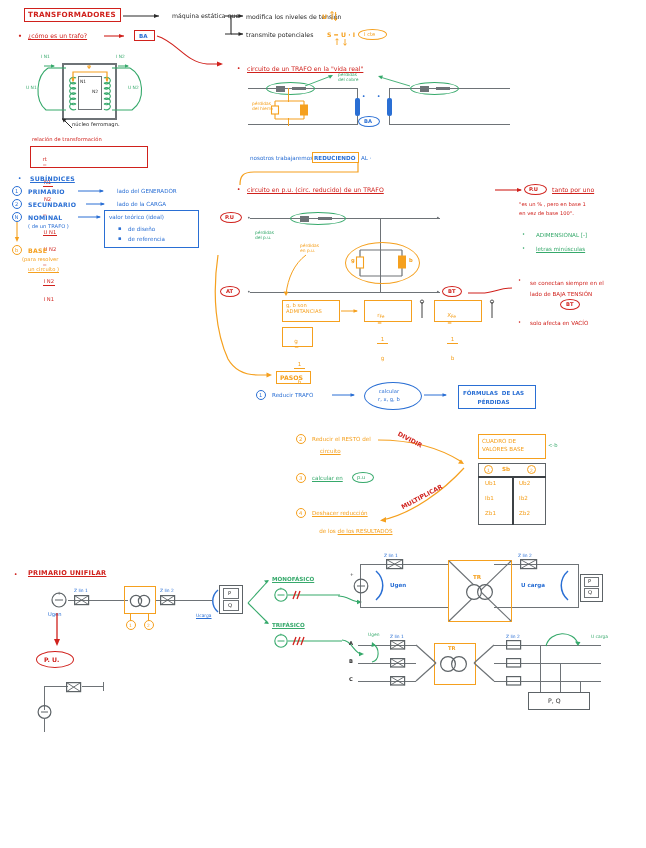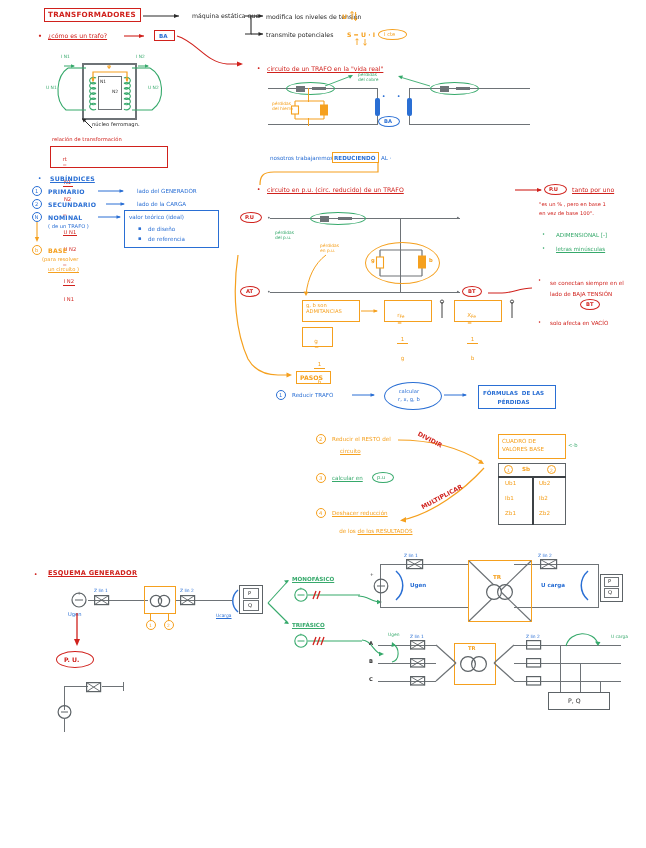--- a/index.html
+++ b/index.html
@@ -1,19 +1,19 @@
 <!DOCTYPE html>
 <html><head>
 <meta charset="utf-8">
 <style>
   html,body{margin:0;padding:0;background:#ffffff;}
   body{width:646px;height:848px;position:relative;overflow:hidden;
        font-family:"DejaVu Sans", sans-serif;
        -webkit-font-smoothing:antialiased;}
-  .pg{position:absolute;inset:0;margin-left:20px;}
+  .pg{position:absolute;inset:0;}
   .el{position:absolute;white-space:pre;line-height:1.15;}
   
   .red{color:#d0211c;}
   .org{color:#f5a01e;}
   .grn{color:#36a96b;}
   .blu{color:#2a6fd4;}
   .blk{color:#2b2b2b;}
   .gry{color:#6e7377;}
   
   .t4{font-size:4.4px;}
@@ -447,21 +447,21 @@
   <div class="el t4 org" style="left:530px;top:467.5px;">2</div>
 
   <div class="el t55 org" style="left:485px;top:480px;">Ub1</div>
   <div class="el t55 org" style="left:519px;top:480px;">Ub2</div>
   <div class="el t55 org" style="left:485px;top:495px;">Ib1</div>
   <div class="el t55 org" style="left:519px;top:495px;">Ib2</div>
   <div class="el t55 org" style="left:485px;top:510px;">Zb1</div>
   <div class="el t55 org" style="left:519px;top:510px;">Zb2</div>
 
   <div class="el t5 red bold" style="left:14px;top:572px;">•</div>
-  <div class="el t65 red bold und caps" style="left:28px;top:570px;">ESQUEMA GENERADOR</div>
+  <div class="el t65 red bold und caps" style="left:28px;top:570px;">PRIMARIO UNIFILAR</div>
 
   <div class="ln" style="left:68px;top:600px;width:60px;height:1.4px;"></div>
   <div class="ln" style="left:155px;top:600px;width:57px;height:1.4px;"></div>
   <svg style="left:50px;top:590px;width:22px;height:22px;">
     <circle cx="9" cy="10" r="7" fill="none" stroke="#5d6367" stroke-width="1.2"></circle>
     <path d="M5,10 L13,10" stroke="#5d6367" stroke-width="1"></path>
     <text x="7" y="4.5" font-size="5" fill="#5d6367">+</text>
   </svg>
   <div class="el t5 blu" style="left:48px;top:612px;">Ugen</div>
   <div class="el t4 blu" style="left:74px;top:588px;">Z lin 1</div>

